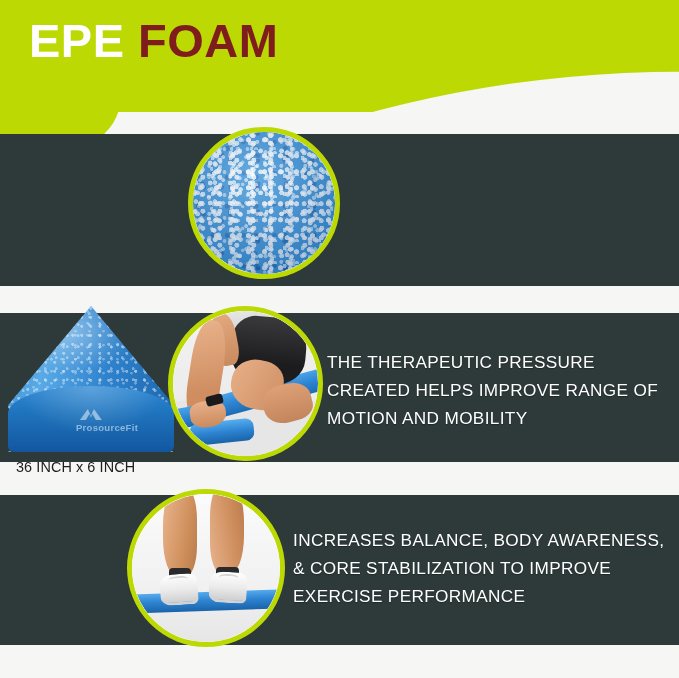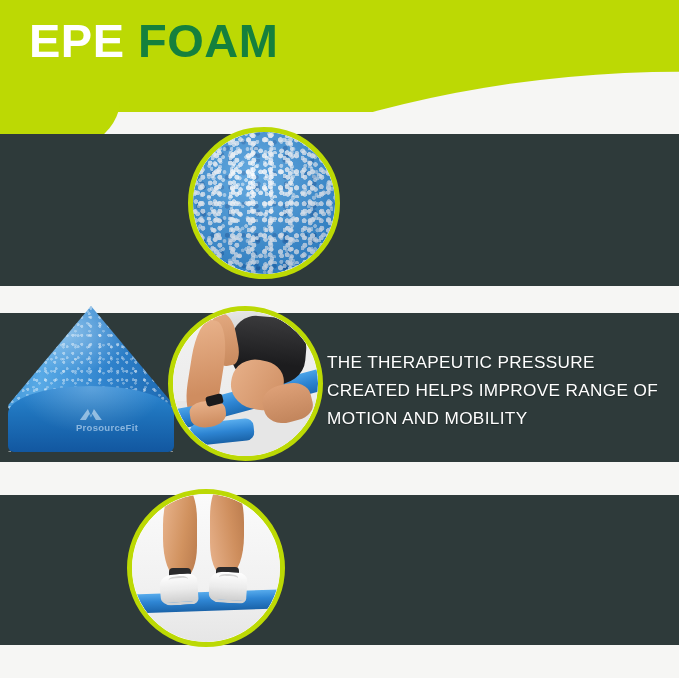--- a/index.html
+++ b/index.html
@@ -66,21 +66,21 @@
     left: 29px;
     top: 17px;
     font-size: 47px;
     font-weight: bold;
     letter-spacing: 0.5px;
     line-height: 1;
     white-space: nowrap;
     z-index: 4;
   }
   .title .t-light { color: #ffffff; }
-  .title .t-dark  { color: #15803d; }
+  .title .t-dark  { color: #7f1d1d; }
 
   
   .panel {
     position: absolute;
     background: #2e3a3a;
     z-index: 2;
   }
   #panel-1 { left: 0;  top: 134px; width: 679px; height: 152px; }
   #panel-2 { left: 0;  top: 313px; width: 679px; height: 149px; }
   #panel-3 { left: 0;  top: 495px; width: 679px; height: 150px; }
@@ -458,29 +458,31 @@
         <div class="s3-shoe-l">
           <div class="s3-lace"></div>
         </div>
         <div class="s3-shoe-r">
           <div class="s3-lace"></div>
         </div>
       </div>
     </div>
   </div>
 
+  <p class="panel-text" id="text-3">INCREASES BALANCE, BODY AWARENESS, &amp; CORE STABILIZATION TO IMPROVE EXERCISE PERFORMANCE</p>
 
   <div id="product-photo">
     <div class="roller-body">
       <div class="roller-cone"></div>
       <div class="roller-speckle"></div>
       <div class="roller-face"></div>
       <div class="roller-logo">
         <svg class="roller-logo-mark" viewBox="0 0 26 13">
           <path d="M2 12 L10 1 L13 8 L16 1 L24 12 L18 12 L14.5 6 L13 9.5 L11.5 6 L8 12 Z" fill="rgba(225,240,252,0.55)"></path>
         </svg>
         <span class="roller-logo-text">ProsourceFit</span>
       </div>
     </div>
   </div>
 
+  <div id="product-caption">36 INCH x 6 INCH</div>
 
 </div>
 
 </body></html>

